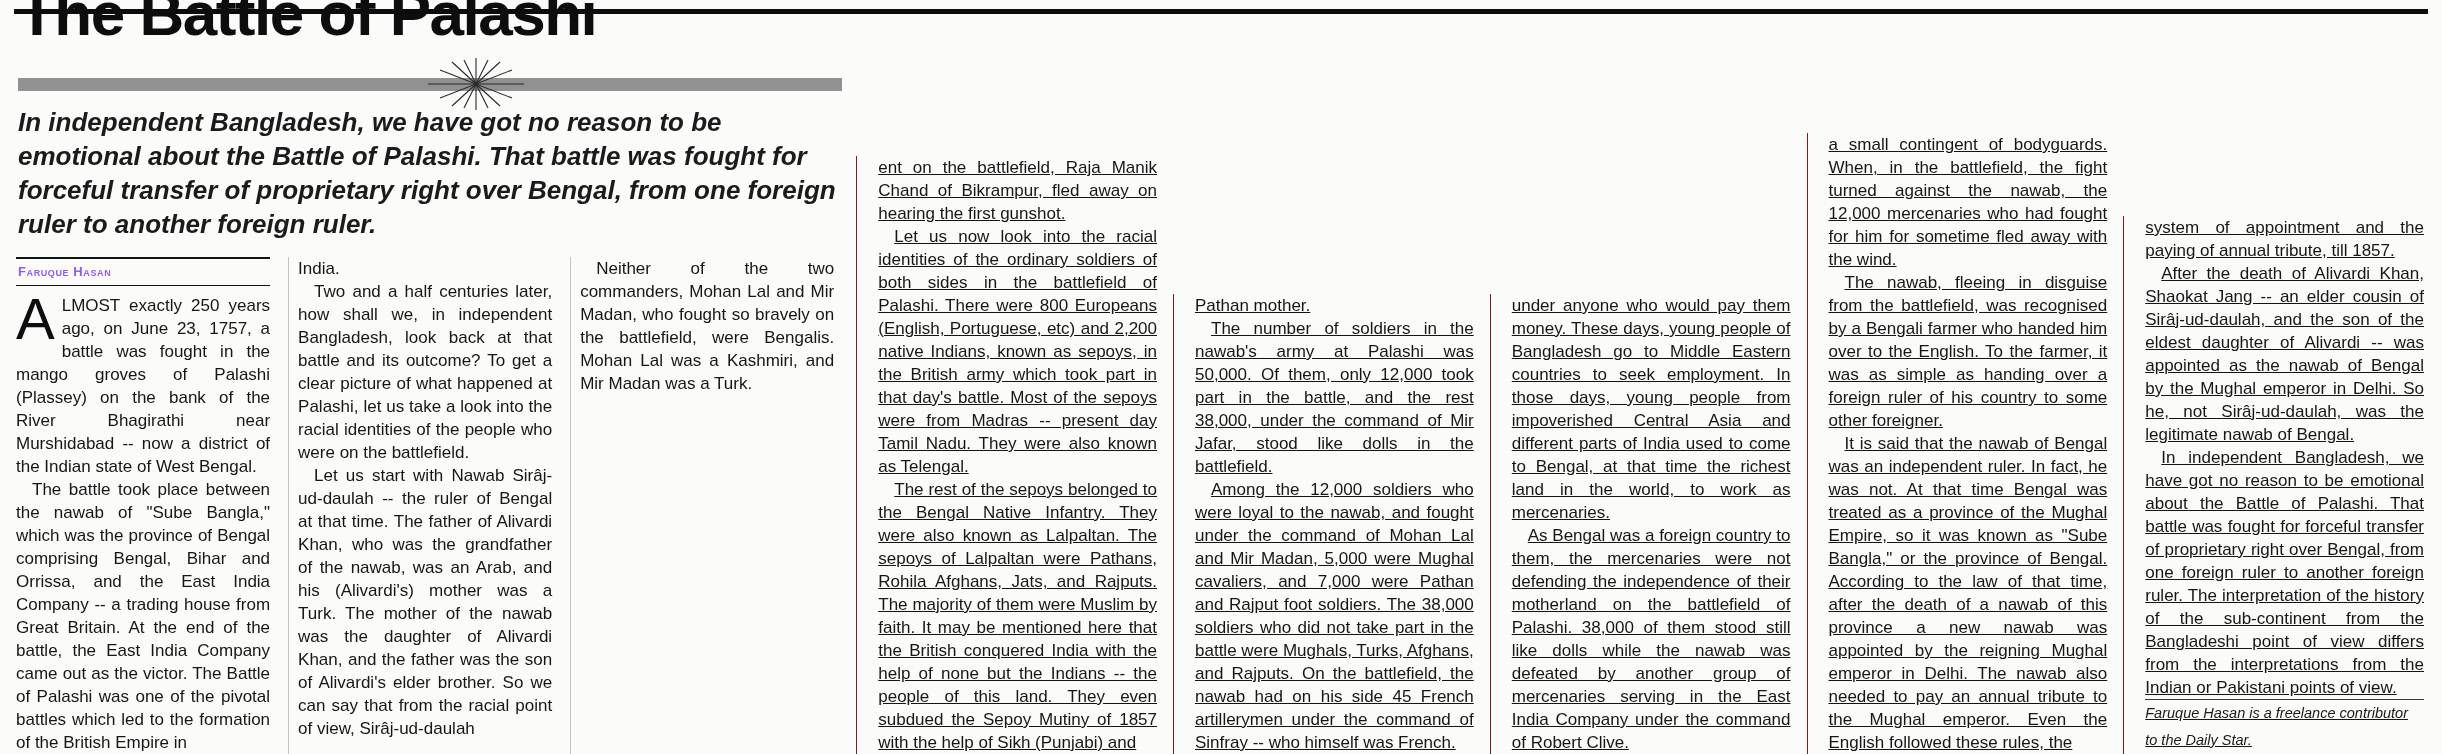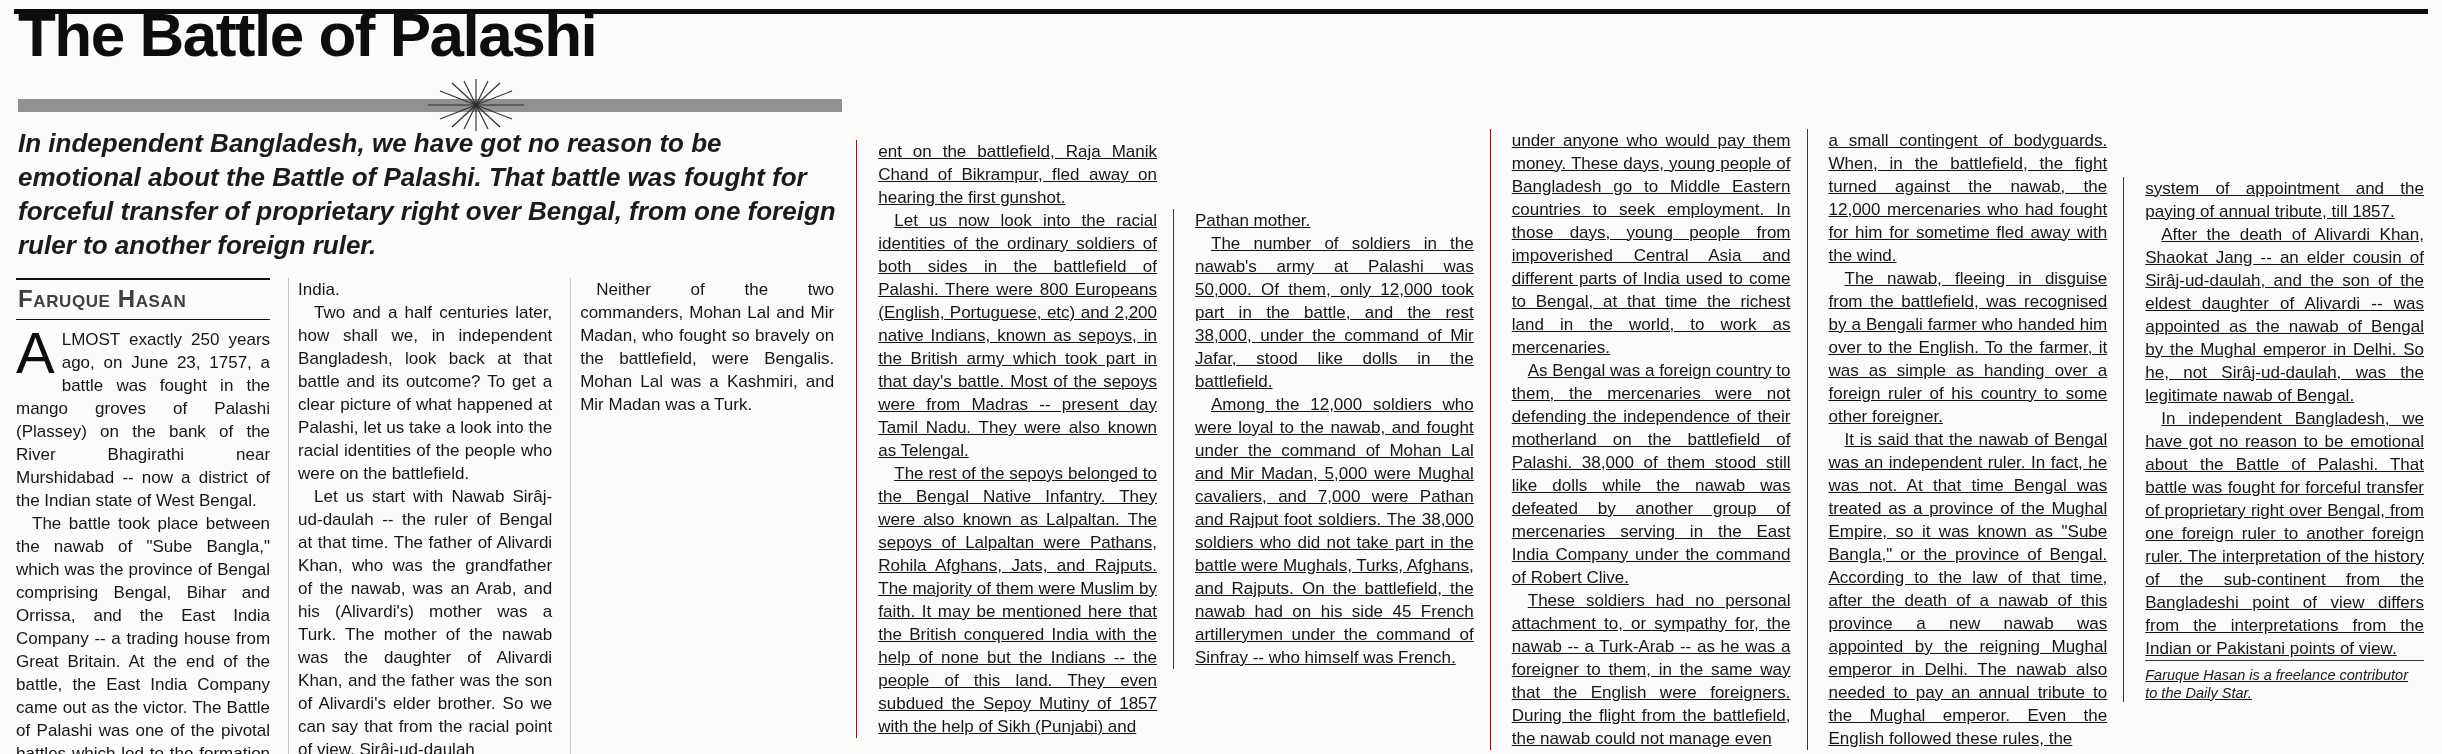--- a/index.html
+++ b/index.html
@@ -8,21 +8,21 @@
     width: 2442px; height: 754px;
     background: #fbfbfa;
     font-family: "Liberation Sans", sans-serif;
     color: #141414;
     -webkit-font-smoothing: antialiased;
   }
   .page { width: 2442px; height: 754px; position: relative; overflow: hidden; }
   .top-rule { height: 5px; background: #0c0c0c; margin: 9px 14px 0 14px; }
   .row {
     display: flex;
-    align-items: center;
+    align-items: flex-end;
     height: calc(754px - 14px - 8px);
     padding: 0 16px;
     margin-top: 8px;
   }
   
   .left-section { flex: 3 1 0; display: flex; flex-direction: column; min-width: 0; padding-right: 4px; }
   .header { padding: 14px 10px 0 2px; }
   .title {
     margin: 0;
     font-size: 62px;
@@ -45,23 +45,23 @@
   .left-cols { display: flex; flex: 1 1 auto; margin-top: 16px; min-height: 0; }
   .col { flex: 1 1 0; min-width: 0; padding-right: 18px; overflow: hidden; }
   .col.rule { border-left: 1px solid #c4c4c4; padding-left: 9px; }
   .byline {
     border-top: 2px solid #111;
     border-bottom: 1px solid #111;
     padding: 5px 2px 6px 2px;
     margin-bottom: 8px;
     font-variant: small-caps;
     font-weight: 700;
-    font-size: 24px;
+    font-size: 13px;
     letter-spacing: 0.6px;
-    color: #404040;
+    color: #8b5cf6;
   }
   
   .para {
     margin: 0;
     font-size: 17px;
     line-height: 23px;
     text-align: justify;
     text-indent: 16px;
     color: #161616;
   }
@@ -81,23 +81,22 @@
     margin-top: 102px;
     border-left: 1px solid #7f1d1d;
     padding: 0 16px 0 21px;
     overflow: hidden;
     text-decoration: underline;
   }
   .tall-col.last { padding-right: 2px; display: flex; flex-direction: column; }
   .footer-note {
     margin-top: auto;
     border-top: 1px solid #3a3a3a;
-    padding-top: 5px;
     font-size: 14.5px;
-    line-height: 18px;
+    line-height: 27px;
     font-style: italic;
     color: #1a1a1a;
     text-align: left;
   }
 </style>
 </head>
 <body>
 
 <div class="page">
   <div class="top-rule"></div>
@@ -151,21 +150,20 @@
 
     <div class="tall-col">
       <p class="para noindent">Pathan mother.</p>
       <p class="para">The number of soldiers in the nawab's army at Palashi was 50,000. Of them, only 12,000 took part in the battle, and the rest 38,000, under the command of Mir Jafar, stood like dolls in the battlefield.</p>
       <p class="para">Among the 12,000 soldiers who were loyal to the nawab, and fought under the command of Mohan Lal and Mir Madan, 5,000 were Mughal cavaliers, and 7,000 were Pathan and Rajput foot soldiers. The 38,000 soldiers who did not take part in the battle were Mughals, Turks, Afghans, and Rajputs. On the battlefield, the nawab had on his side 45 French artillerymen under the command of Sinfray -- who himself was French.</p>
     </div>
 
     <div class="tall-col">
       <p class="para noindent">under anyone who would pay them money. These days, young people of Bangladesh go to Middle Eastern countries to seek employment. In those days, young people from impoverished Central Asia and different parts of India used to come to Bengal, at that time the richest land in the world, to work as mercenaries.</p>
       <p class="para">As Bengal was a foreign country to them, the mercenaries were not defending the independence of their motherland on the battlefield of Palashi. 38,000 of them stood still like dolls while the nawab was defeated by another group of mercenaries serving in the East India Company under the command of Robert Clive.</p>
-      <p class="para">These soldiers had no personal attachment to, or sympathy for, the nawab -- a Turk-Arab -- as he was a foreigner to them, in the same way that the English were foreigners. During the flight from the battlefield, the nawab could not manage even</p>
     </div>
 
     <div class="tall-col">
       <p class="para noindent">a small contingent of bodyguards. When, in the battlefield, the fight turned against the nawab, the 12,000 mercenaries who had fought for him for sometime fled away with the wind.</p>
       <p class="para">The nawab, fleeing in disguise from the battlefield, was recognised by a Bengali farmer who handed him over to the English. To the farmer, it was as simple as handing over a foreign ruler of his country to some other foreigner.</p>
       <p class="para">It is said that the nawab of Bengal was an independent ruler. In fact, he was not. At that time Bengal was treated as a province of the Mughal Empire, so it was known as "Sube Bangla," or the province of Bengal. According to the law of that time, after the death of a nawab of this province a new nawab was appointed by the reigning Mughal emperor in Delhi. The nawab also needed to pay an annual tribute to the Mughal emperor. Even the English followed these rules, the</p>
     </div>
 
     <div class="tall-col last">
       <p class="para noindent">system of appointment and the paying of annual tribute, till 1857.</p>

